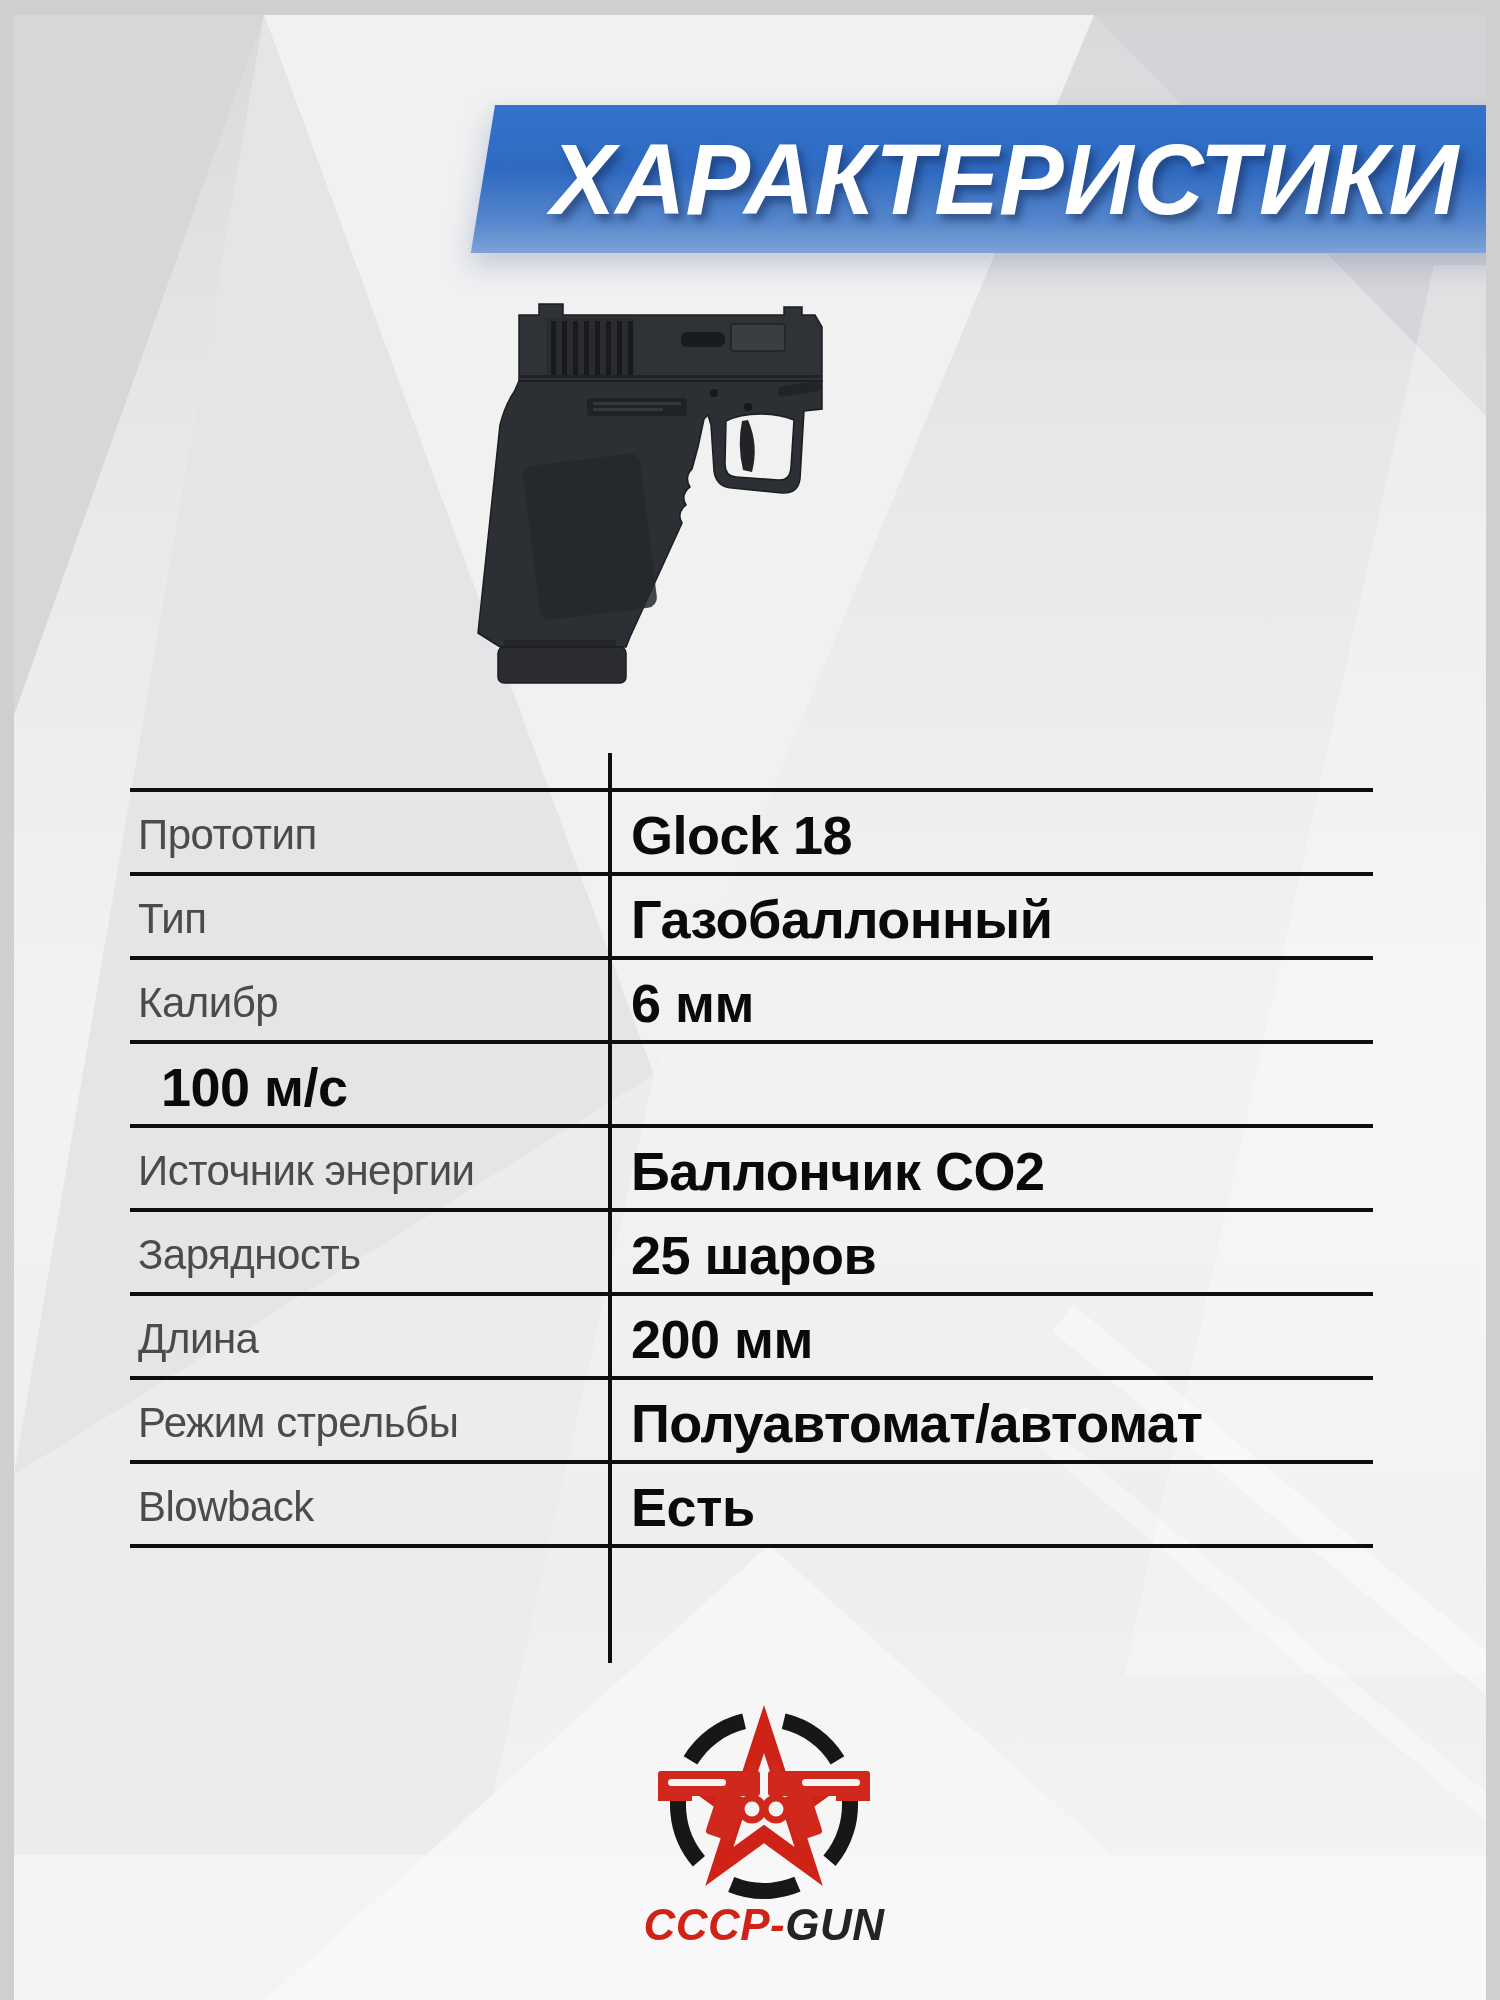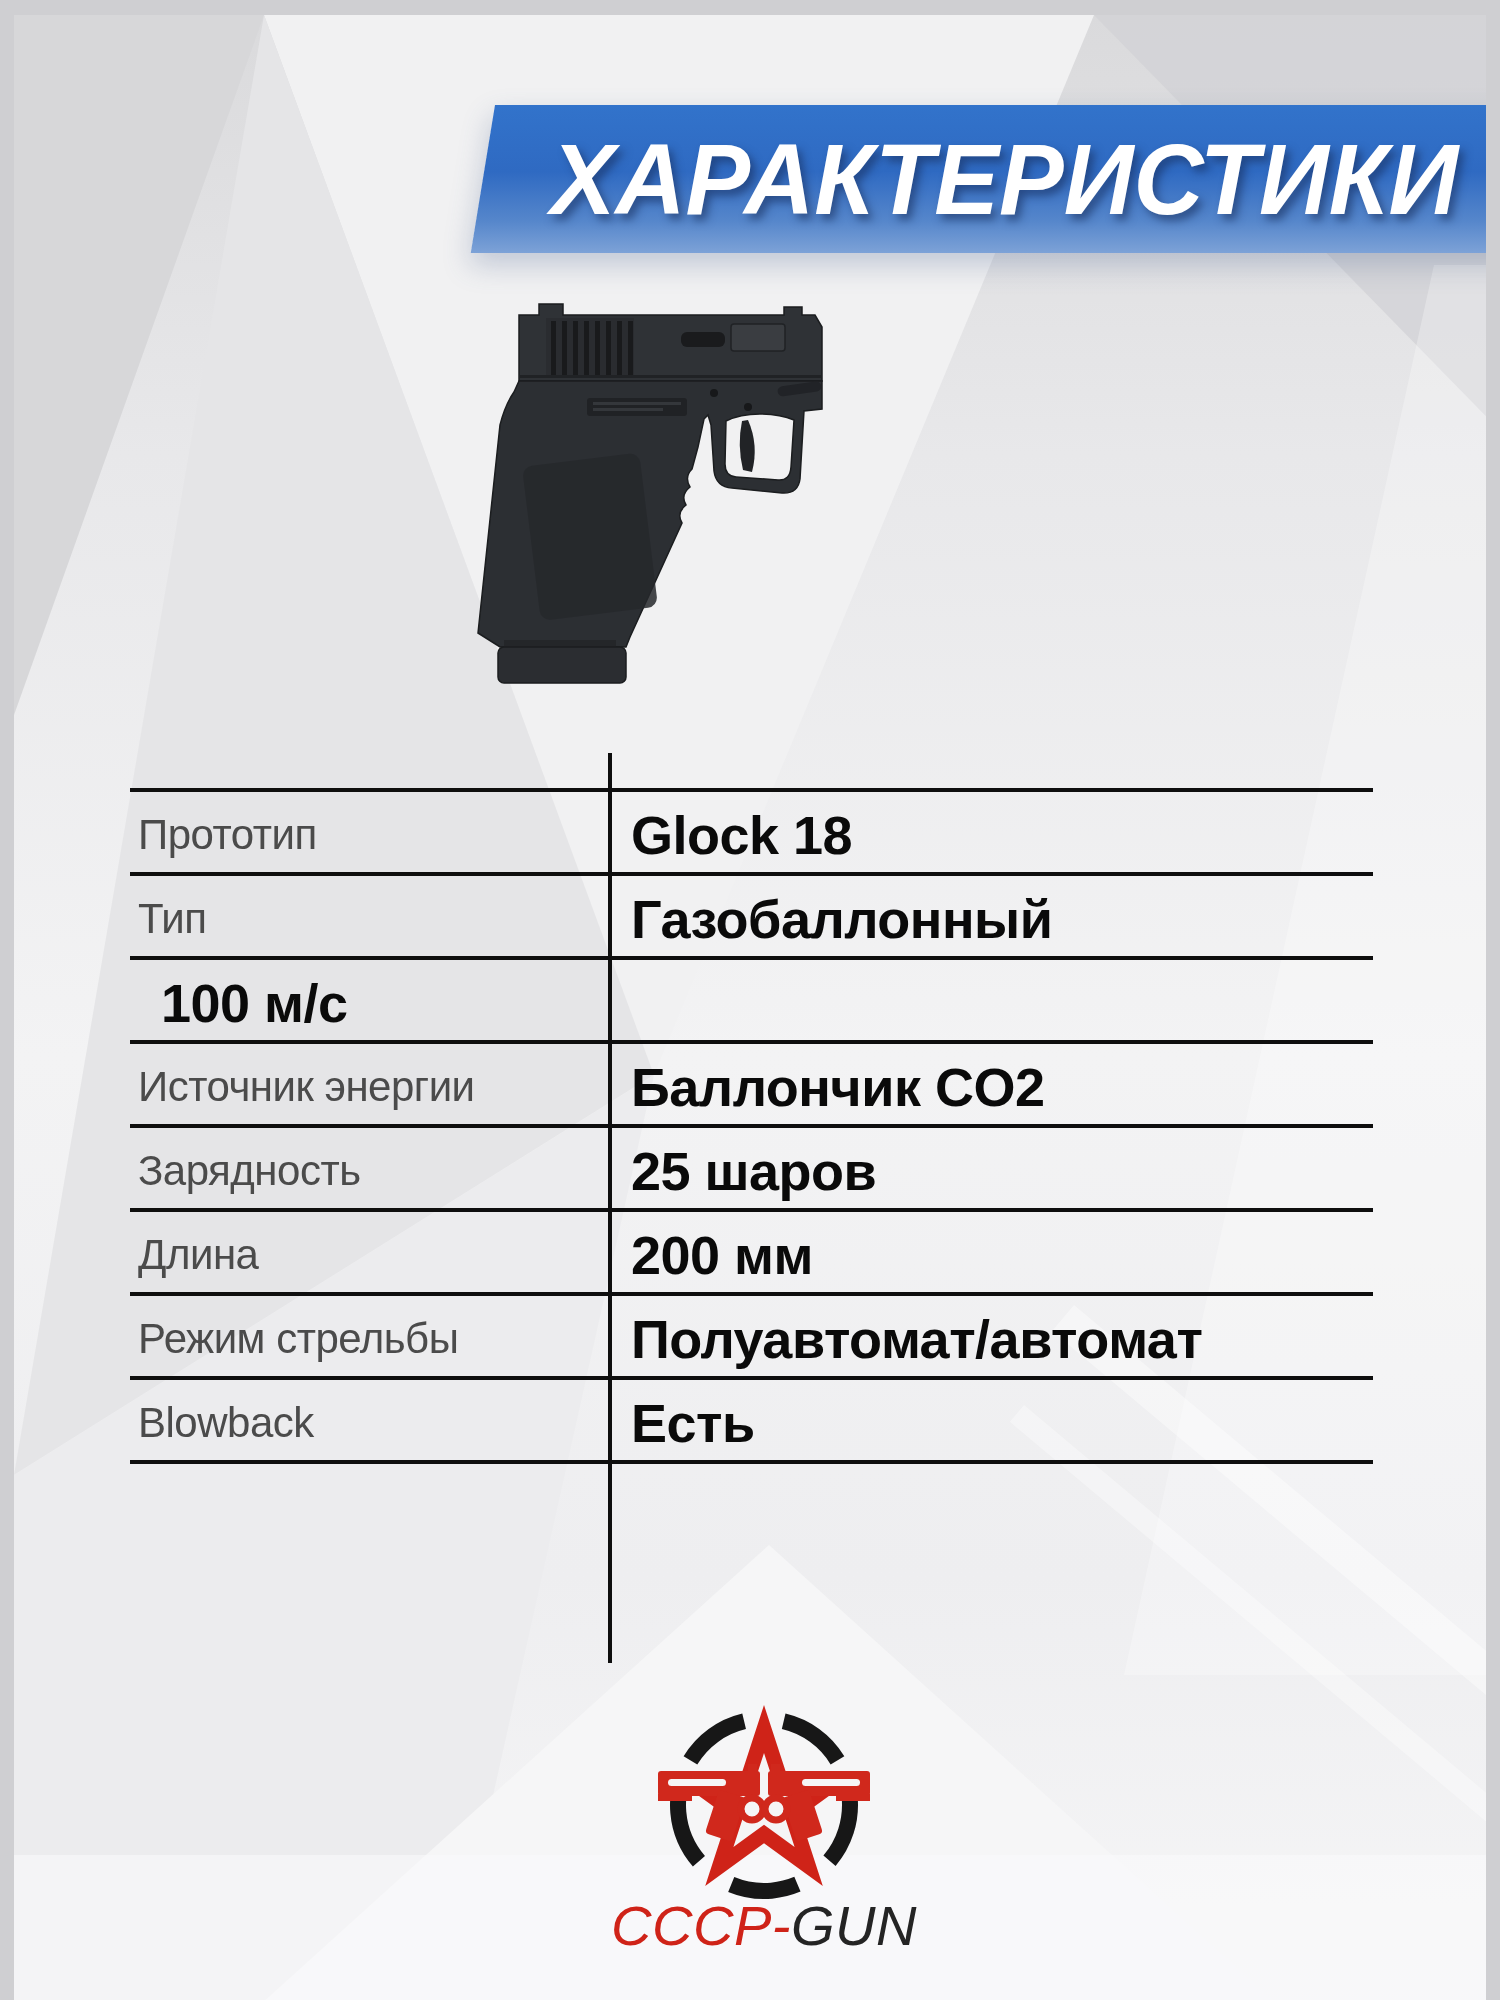--- a/index.html
+++ b/index.html
@@ -42,21 +42,21 @@
   .spec-row .spec-value{margin-left:8px;}
 
   
   .pistol{position:absolute;left:450px;top:282px;width:380px;height:405px;}
 
   
   .logo-emblem{position:absolute;left:630px;top:1672px;width:240px;height:240px;}
   .brand-name{
     position:absolute;left:550px;top:1882px;width:400px;height:56px;
     display:flex;align-items:center;justify-content:center;
-    font-size:56px;font-weight:normal;font-style:italic;letter-spacing:.5px;white-space:nowrap;
+    font-size:44px;font-weight:bold;font-style:italic;letter-spacing:.5px;white-space:nowrap;
   }
   .brand-red{color:#cf2318;}
   .brand-dark{color:#242424;}
 </style>
 </head>
 <body>
 
 <div class="page">
 
   <svg class="bg-svg" viewBox="0 0 1500 2000" aria-hidden="true">
@@ -121,20 +121,24 @@
     <div class="spec-row">
       <div class="spec-label">Прототип</div>
       <div class="spec-value">Glock 18</div>
     </div>
 
     <div class="spec-row">
       <div class="spec-label">Тип</div>
       <div class="spec-value">Газобаллонный</div>
     </div>
 
+    <div class="spec-row">
+      <div class="spec-label">Калибр</div>
+      <div class="spec-value">6 мм</div>
+    </div>
 
     <div class="spec-row">
       <div class="spec-value">100 м/с</div>
     </div>
 
     <div class="spec-row">
       <div class="spec-label">Источник энергии</div>
       <div class="spec-value">Баллончик CO2</div>
     </div>
 

